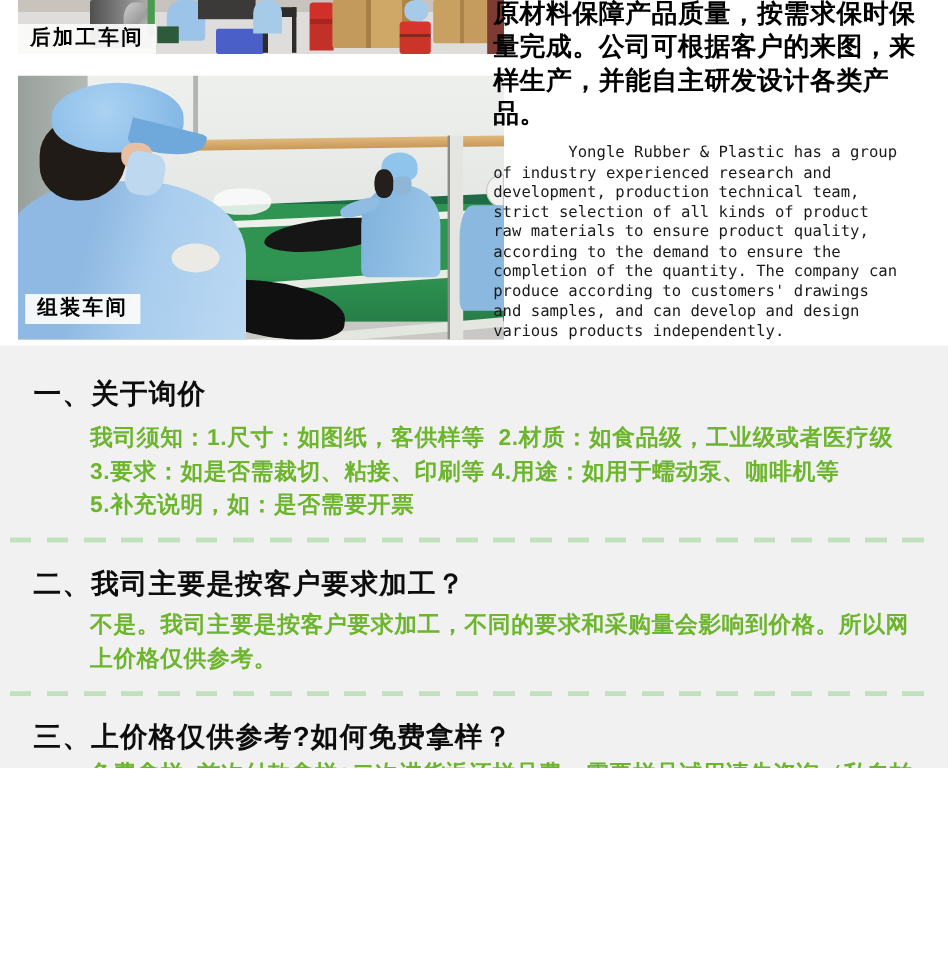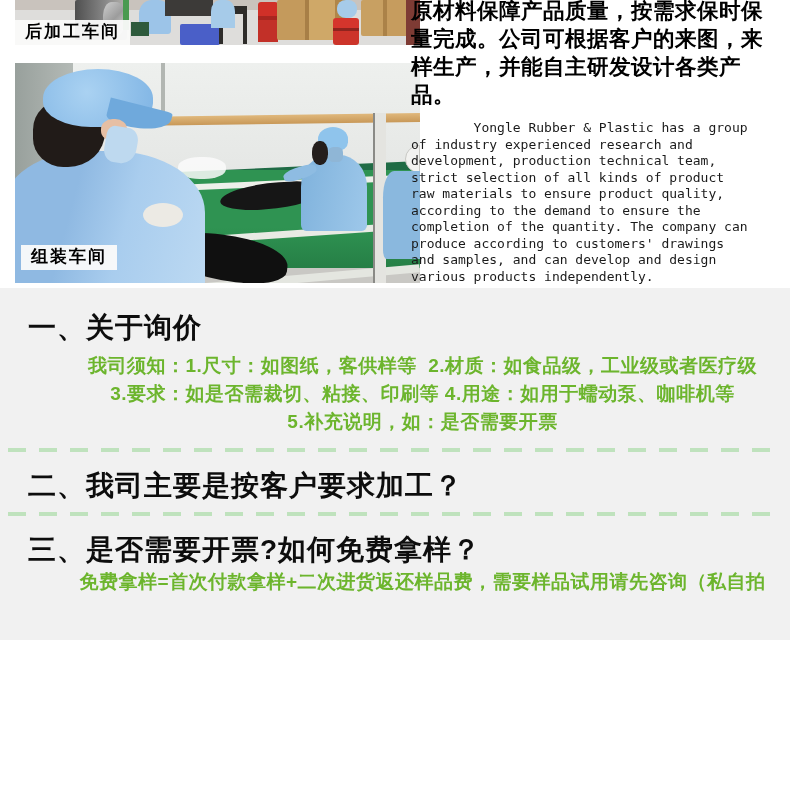--- a/index.html
+++ b/index.html
@@ -100,24 +100,24 @@
   .bracket-right { left:546px; border-right:2px solid #fff; border-top:2px solid #fff; border-bottom:2px solid #fff; }
   .banner .bracket { top:33px; }
   .banner-title { position:absolute; left:0; top:40px; width:100%; text-align:center;
       color:#fff; font-size:43px; font-weight:bold; letter-spacing:11px; text-indent:11px; }
   .banner-sub   { position:absolute; left:0; top:96px; width:100%; text-align:center;
       color:#fff; font-size:24px; font-weight:bold; letter-spacing:3px;
       font-family:"DejaVu Sans Mono","Liberation Mono",monospace; }
 
   
   .faq { position:relative; width:790px; height:352px; background:#f1f1f1; padding-top:26px; overflow:hidden; }
-  .faq-h { margin-left:28px; font-size:28px; line-height:28px; font-weight:bold;
+  .faq-h { margin-left:28px; font-size:23px; line-height:28px; font-weight:bold;
            color:#0d0d0d; letter-spacing:1px; }
   .faq-body { margin:10px 20px 0 75px; font-size:19px; line-height:28px; font-weight:bold;
-              color:#6cb52d; white-space:pre-wrap; letter-spacing:0.5px;text-align:center; }
+              color:#6cb52d; white-space:pre-wrap; letter-spacing:0.5px; }
   .divider { height:4px; margin:12px 8px 0;
              background:repeating-linear-gradient(90deg,#bfe2bd 0 18px,transparent 18px 31px); }
   .faq-item2 .faq-h { margin-top:20px; }
   .faq-item2 .faq-body { margin-top:8px; }
   .faq-item3 .faq-h { margin-top:20px; }
   .faq-item3 .faq-body { margin-top:4px; }
 </style>
 </head>
 <body>
 
@@ -202,23 +202,25 @@
       <h3 class="faq-h">一、关于询价</h3>
       <p class="faq-body">我司须知：1.尺寸：如图纸，客供样等  2.材质：如食品级，工业级或者医疗级
 3.要求：如是否需裁切、粘接、印刷等 4.用途：如用于蠕动泵、咖啡机等
 5.补充说明，如：是否需要开票</p>
     </div>
 
     <div class="divider"></div>
 
     <div class="faq-item2">
       <h3 class="faq-h">二、我司主要是按客户要求加工？</h3>
+      <p class="faq-body">不是。我司主要是按客户要求加工，不同的要求和采购量会影响到价格。所以网
+上价格仅供参考。</p>
     </div>
 
     <div class="divider"></div>
 
     <div class="faq-item3">
-      <h3 class="faq-h">三、是否需要开票?如何免费拿样？</h3>
+      <h3 class="faq-h">三、上价格仅供参考?如何免费拿样？</h3>
       <p class="faq-body">免费拿样=首次付款拿样+二次进货返还样品费，需要样品试用请先咨询（私自拍</p>
     </div>
 
   </section>
 </div>
 
 </body></html>

